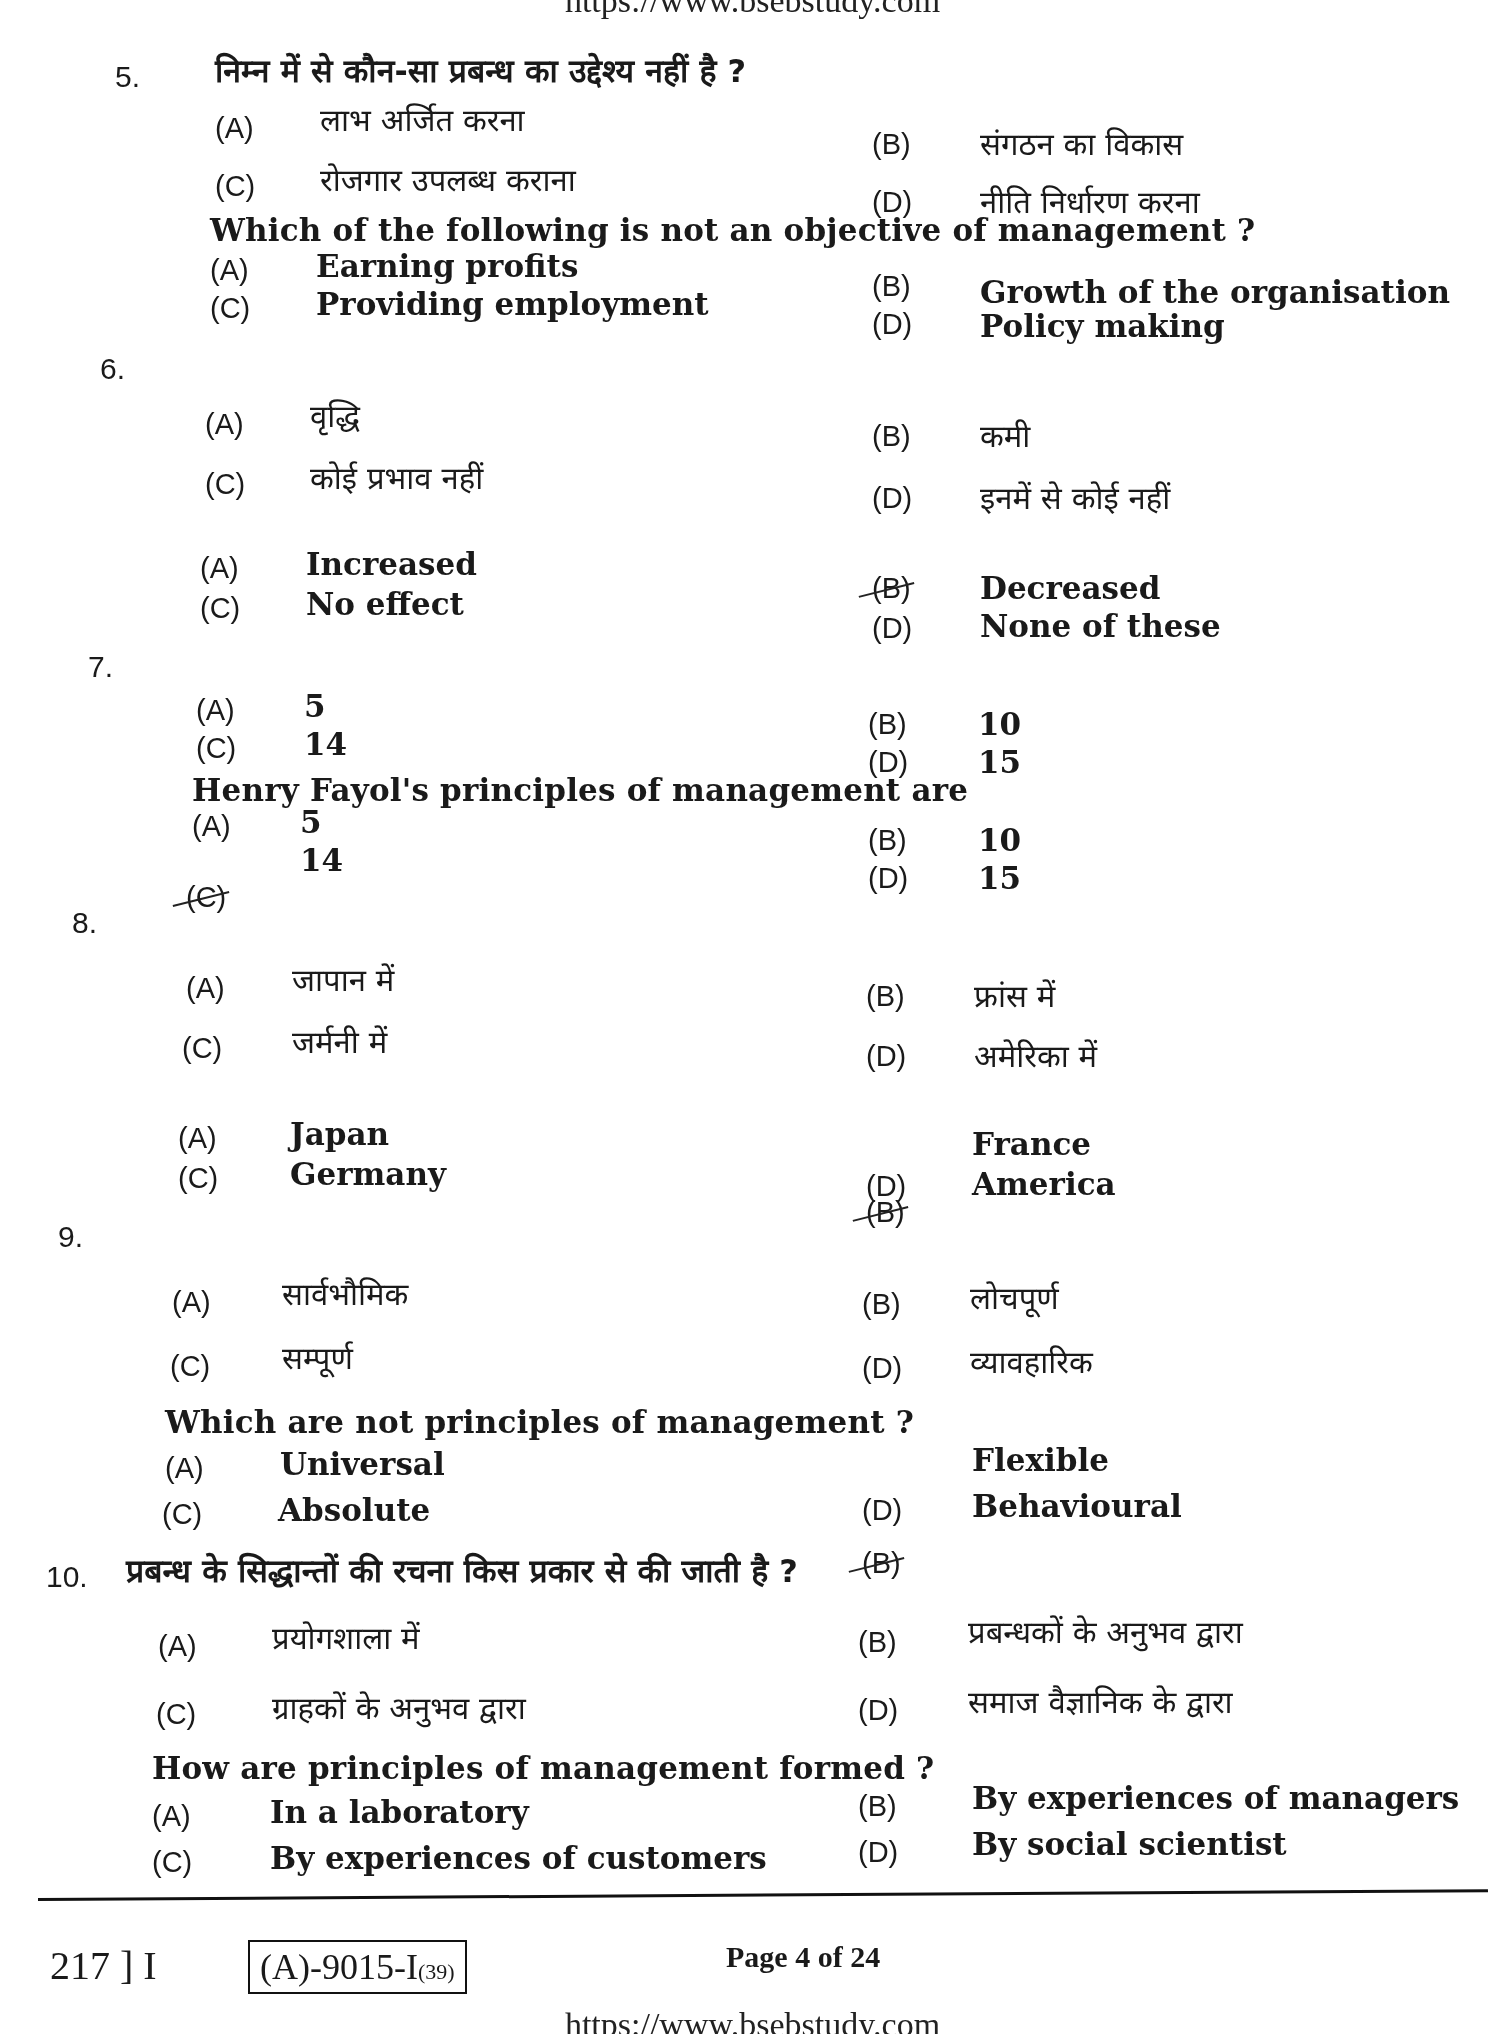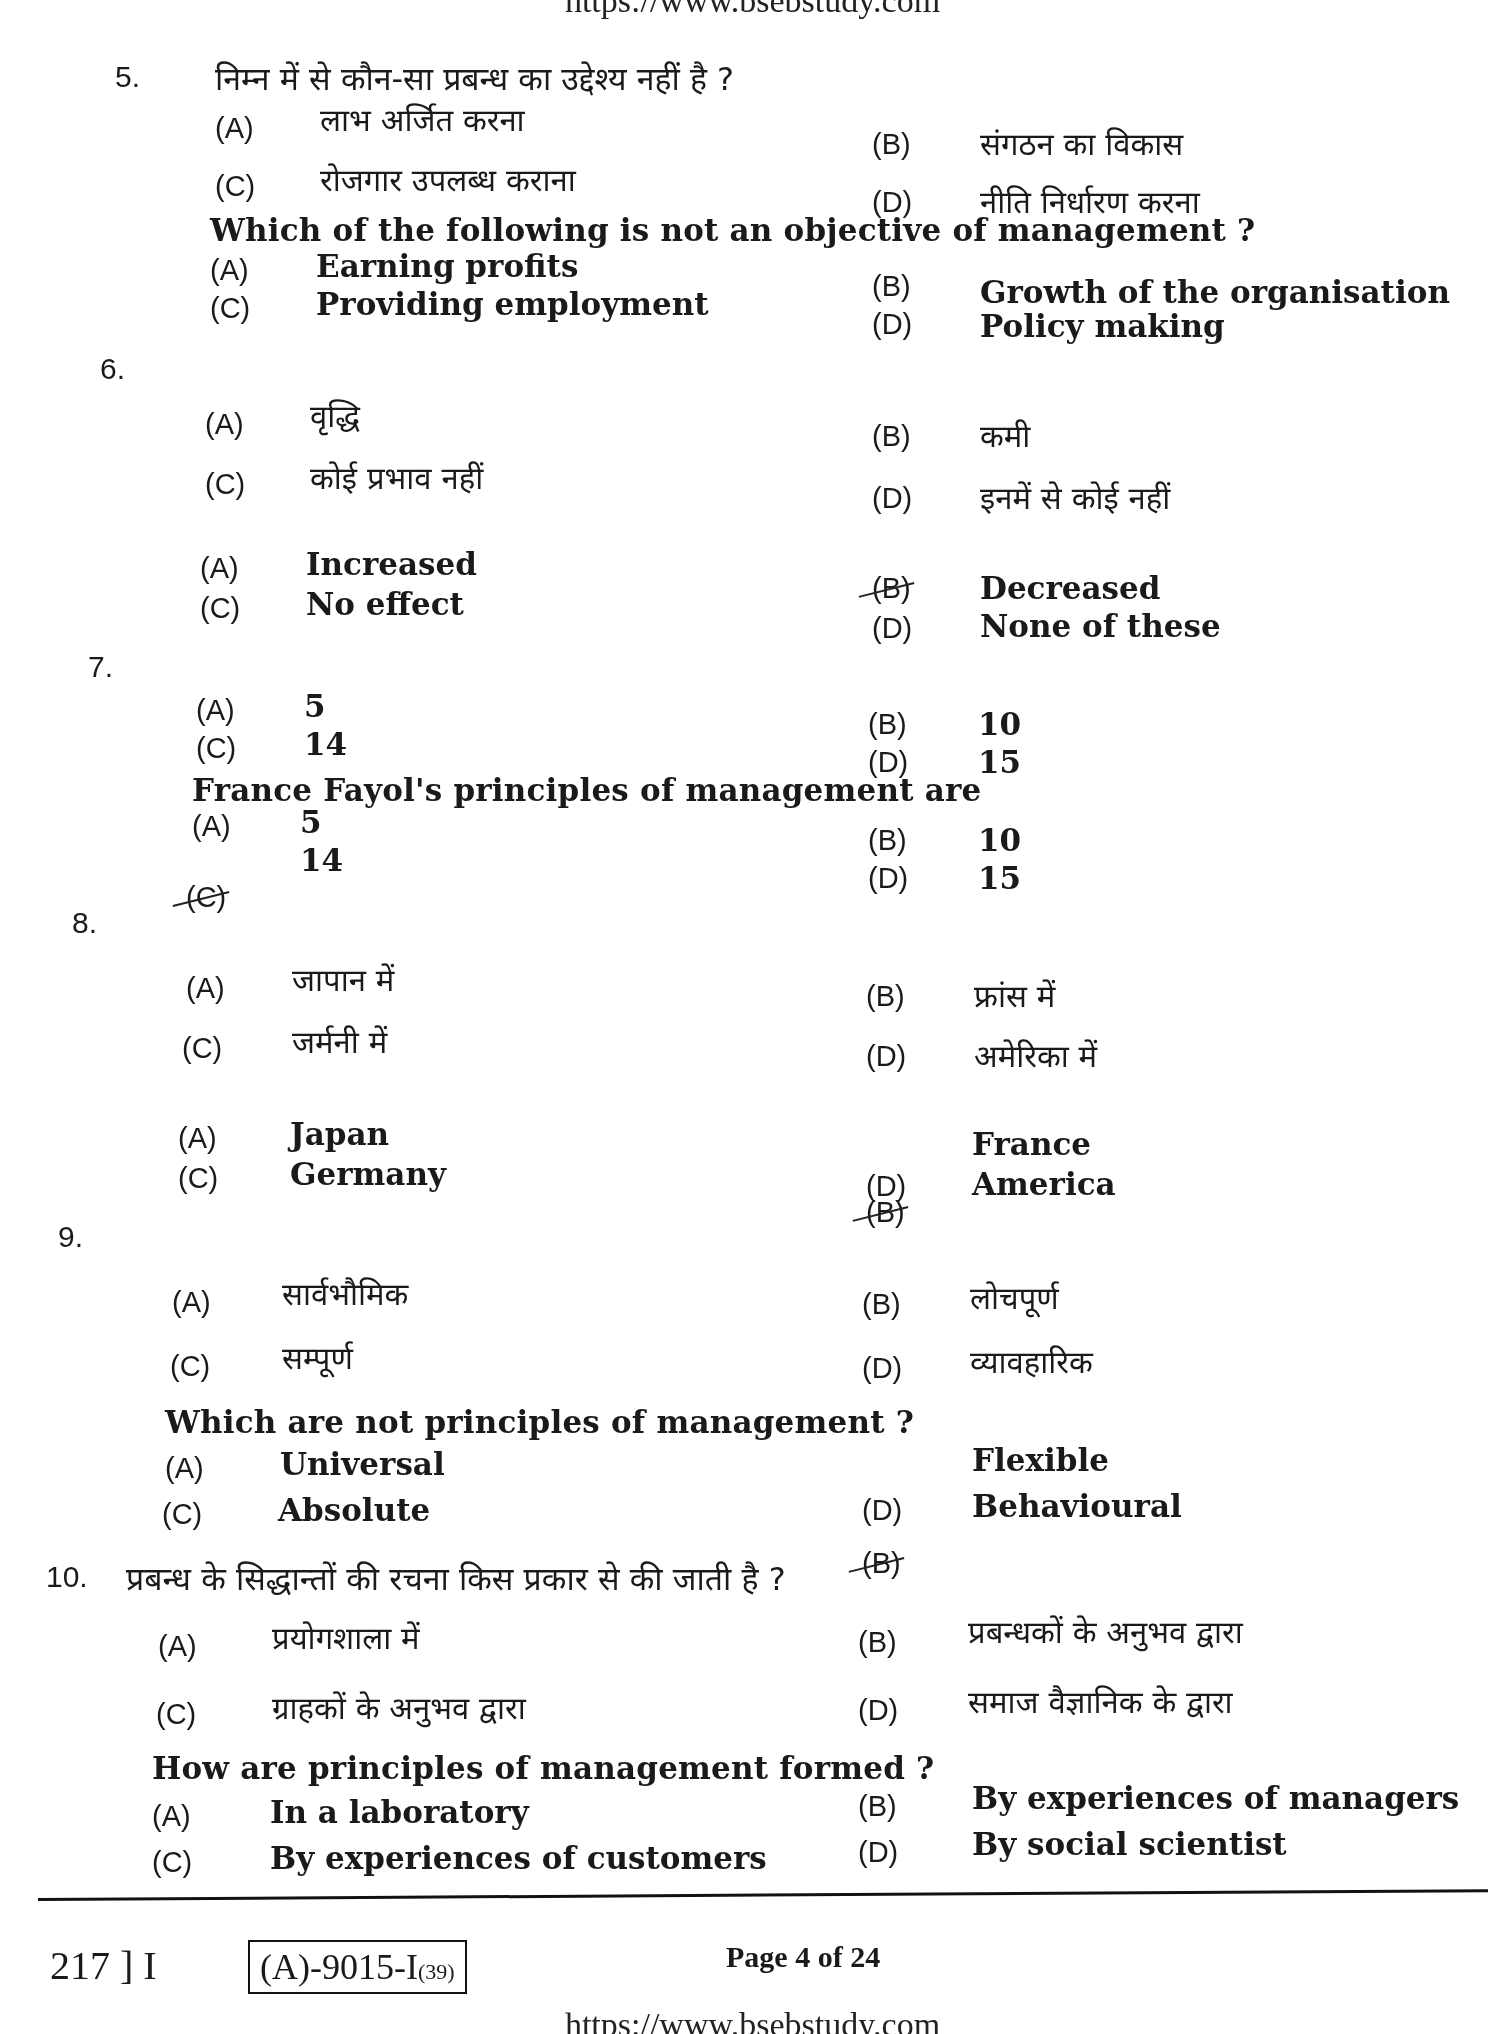--- a/index.html
+++ b/index.html
@@ -7,21 +7,21 @@
     width: 1505px; height: 2034px; position: relative; overflow: hidden;
     font-family: "DejaVu Serif", "Liberation Serif", serif;
     color: #1a1a1a;
   }
   .url { position: absolute; left: 0; width: 1505px; text-align: center;
     font-family: "Liberation Serif", serif; font-size: 34px; color: #222; }
   .url.top { top: -18px; }
   .url.bottom { top: 2006px; }
   .abs { position: absolute; white-space: nowrap; }
   .qnum { font-size: 30px; font-family: "Liberation Sans", sans-serif; }
-  .qtext-hi { font-size: 32px; font-family: "DejaVu Sans", sans-serif; font-weight: normal; margin-top: 8px; }
+  .qtext-hi { font-size: 32px; font-family: "DejaVu Sans", sans-serif; font-weight: bold; }
   .qtext-en { font-size: 31px; font-weight: bold; font-family: "DejaVu Serif", serif; letter-spacing: 0.2px; }
   .opt-label { font-size: 29px; font-family: "Liberation Sans", sans-serif; }
   .opt-hi { font-size: 31px; font-family: "DejaVu Sans", sans-serif; }
   .opt-en { font-size: 31px; font-weight: bold; font-family: "DejaVu Serif", serif; }
   .struck { position: relative; display: inline-block; }
   .struck::after { content: ""; position: absolute; left: -14px; right: -4px; top: 52%;
     border-top: 2px solid #222; transform: rotate(-14deg); }
   .rule { position: absolute; left: 38px; top: 1898px; width: 1450px; height: 3px;
     background: #111; transform: rotate(-0.35deg); transform-origin: left; }
   .footer-num { position: absolute; left: 50px; top: 1942px; font-size: 40px;
@@ -82,21 +82,21 @@
 <div>
   <span class="abs qnum" style="left:88px;top:650px">7.</span>
   <span class="abs opt-label" style="left:196px;top:694px">(A)</span>
   <span class="abs opt-en" style="left:304px;top:688px">5</span>
   <span class="abs opt-label" style="left:868px;top:708px">(B)</span>
   <span class="abs opt-en" style="left:978px;top:706px">10</span>
   <span class="abs opt-label" style="left:196px;top:732px">(C)</span>
   <span class="abs opt-en" style="left:304px;top:726px">14</span>
   <span class="abs opt-label" style="left:868px;top:746px">(D)</span>
   <span class="abs opt-en" style="left:978px;top:744px">15</span>
-  <span class="abs qtext-en" style="left:192px;top:772px">France Fayol's principles of management are</span>
+  <span class="abs qtext-en" style="left:192px;top:772px">Henry Fayol's principles of management are</span>
   <span class="abs opt-label" style="left:192px;top:810px">(A)</span>
   <span class="abs opt-en" style="left:300px;top:804px">5</span>
   <span class="abs opt-label" style="left:868px;top:824px">(B)</span>
   <span class="abs opt-en" style="left:978px;top:822px">10</span>
   <span class="abs opt-label struck" style="left:186px;top:848px">(C)</span>
   <span class="abs opt-en" style="left:300px;top:842px">14</span>
   <span class="abs opt-label" style="left:868px;top:862px">(D)</span>
   <span class="abs opt-en" style="left:978px;top:860px">15</span>
 </div>
 

